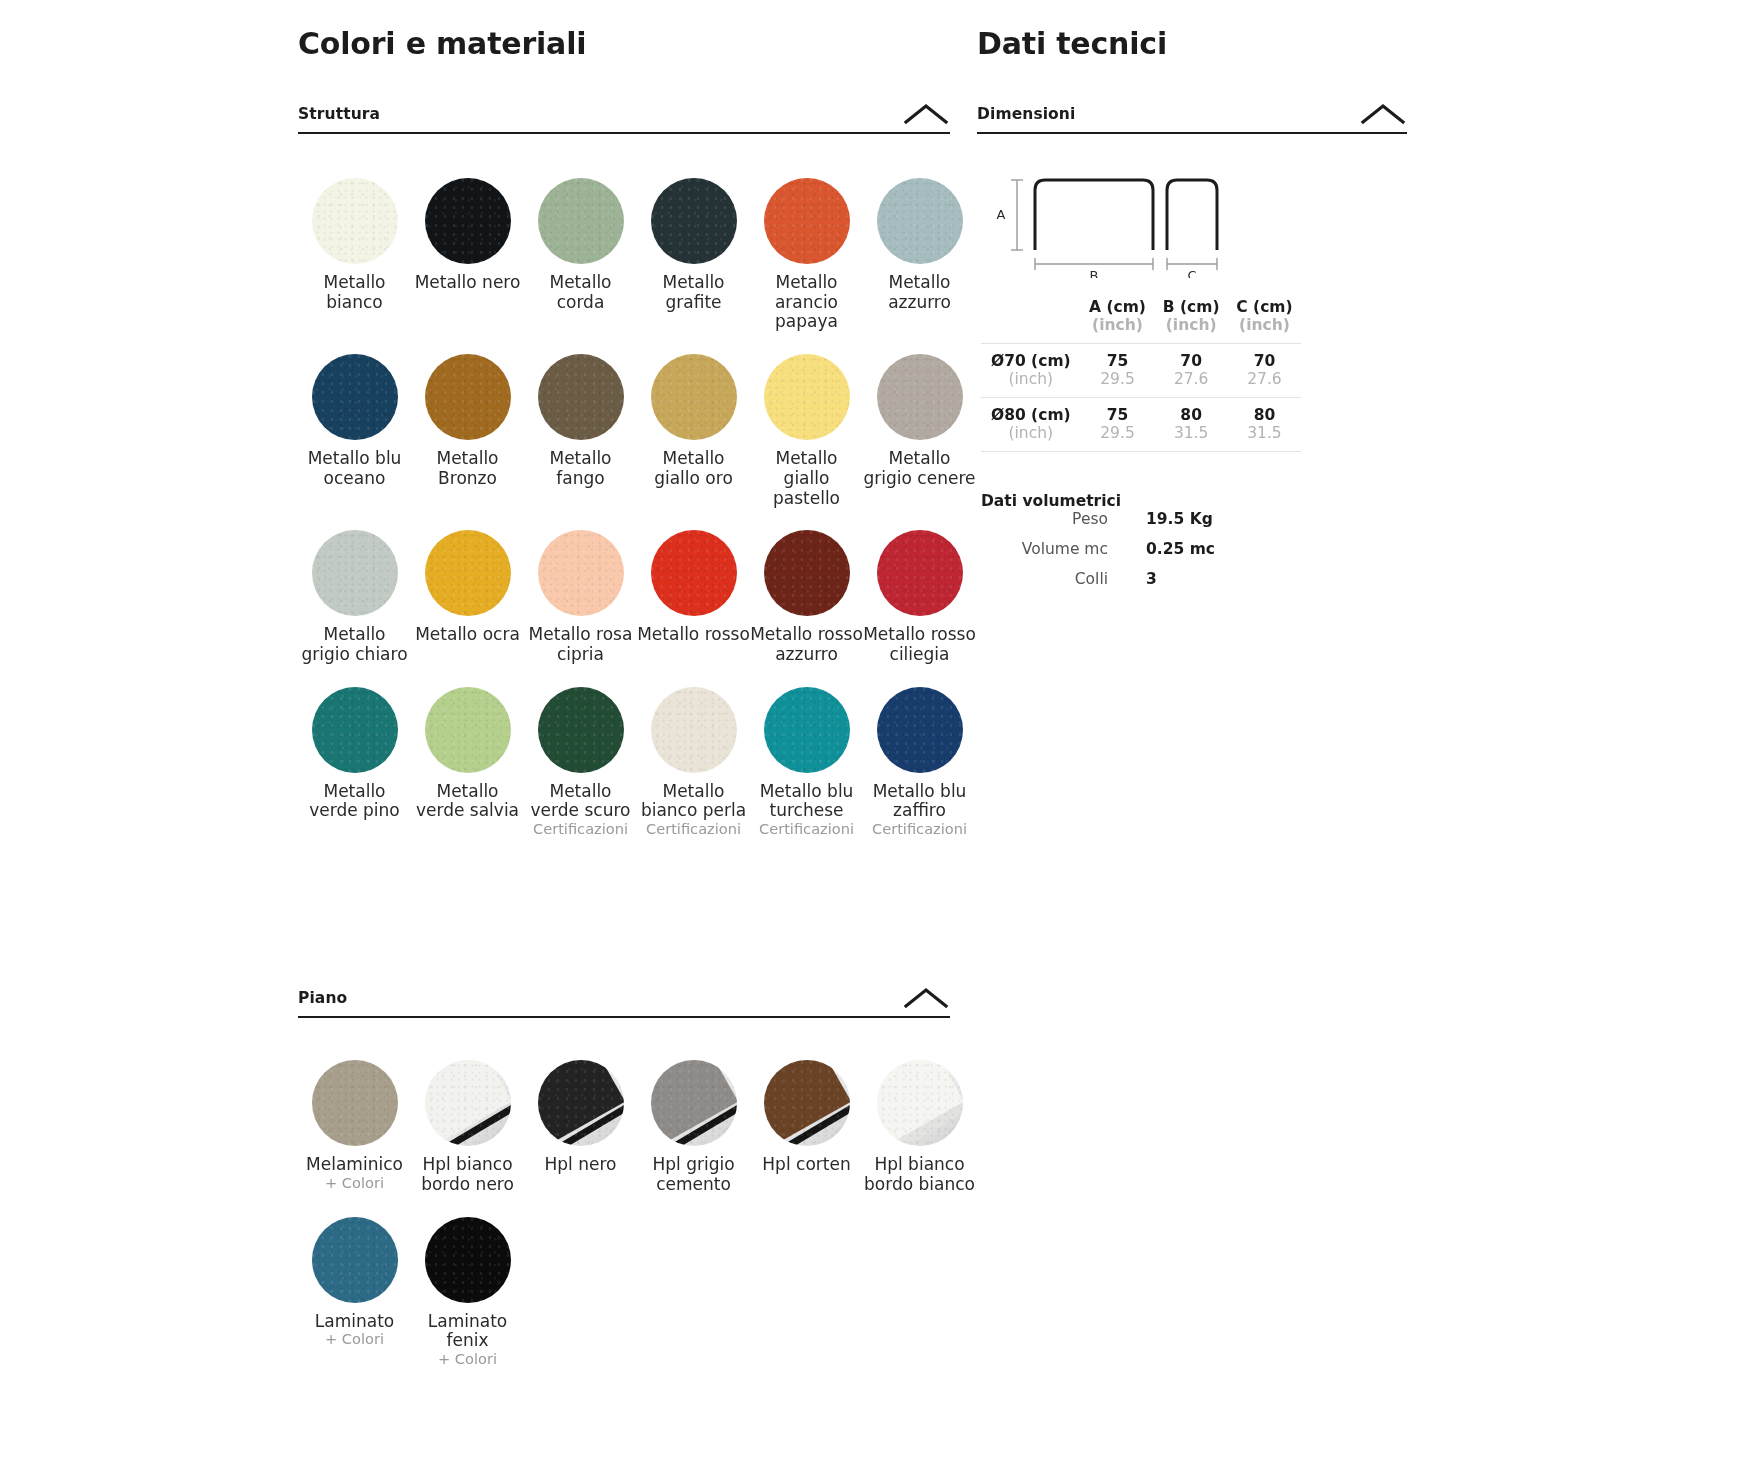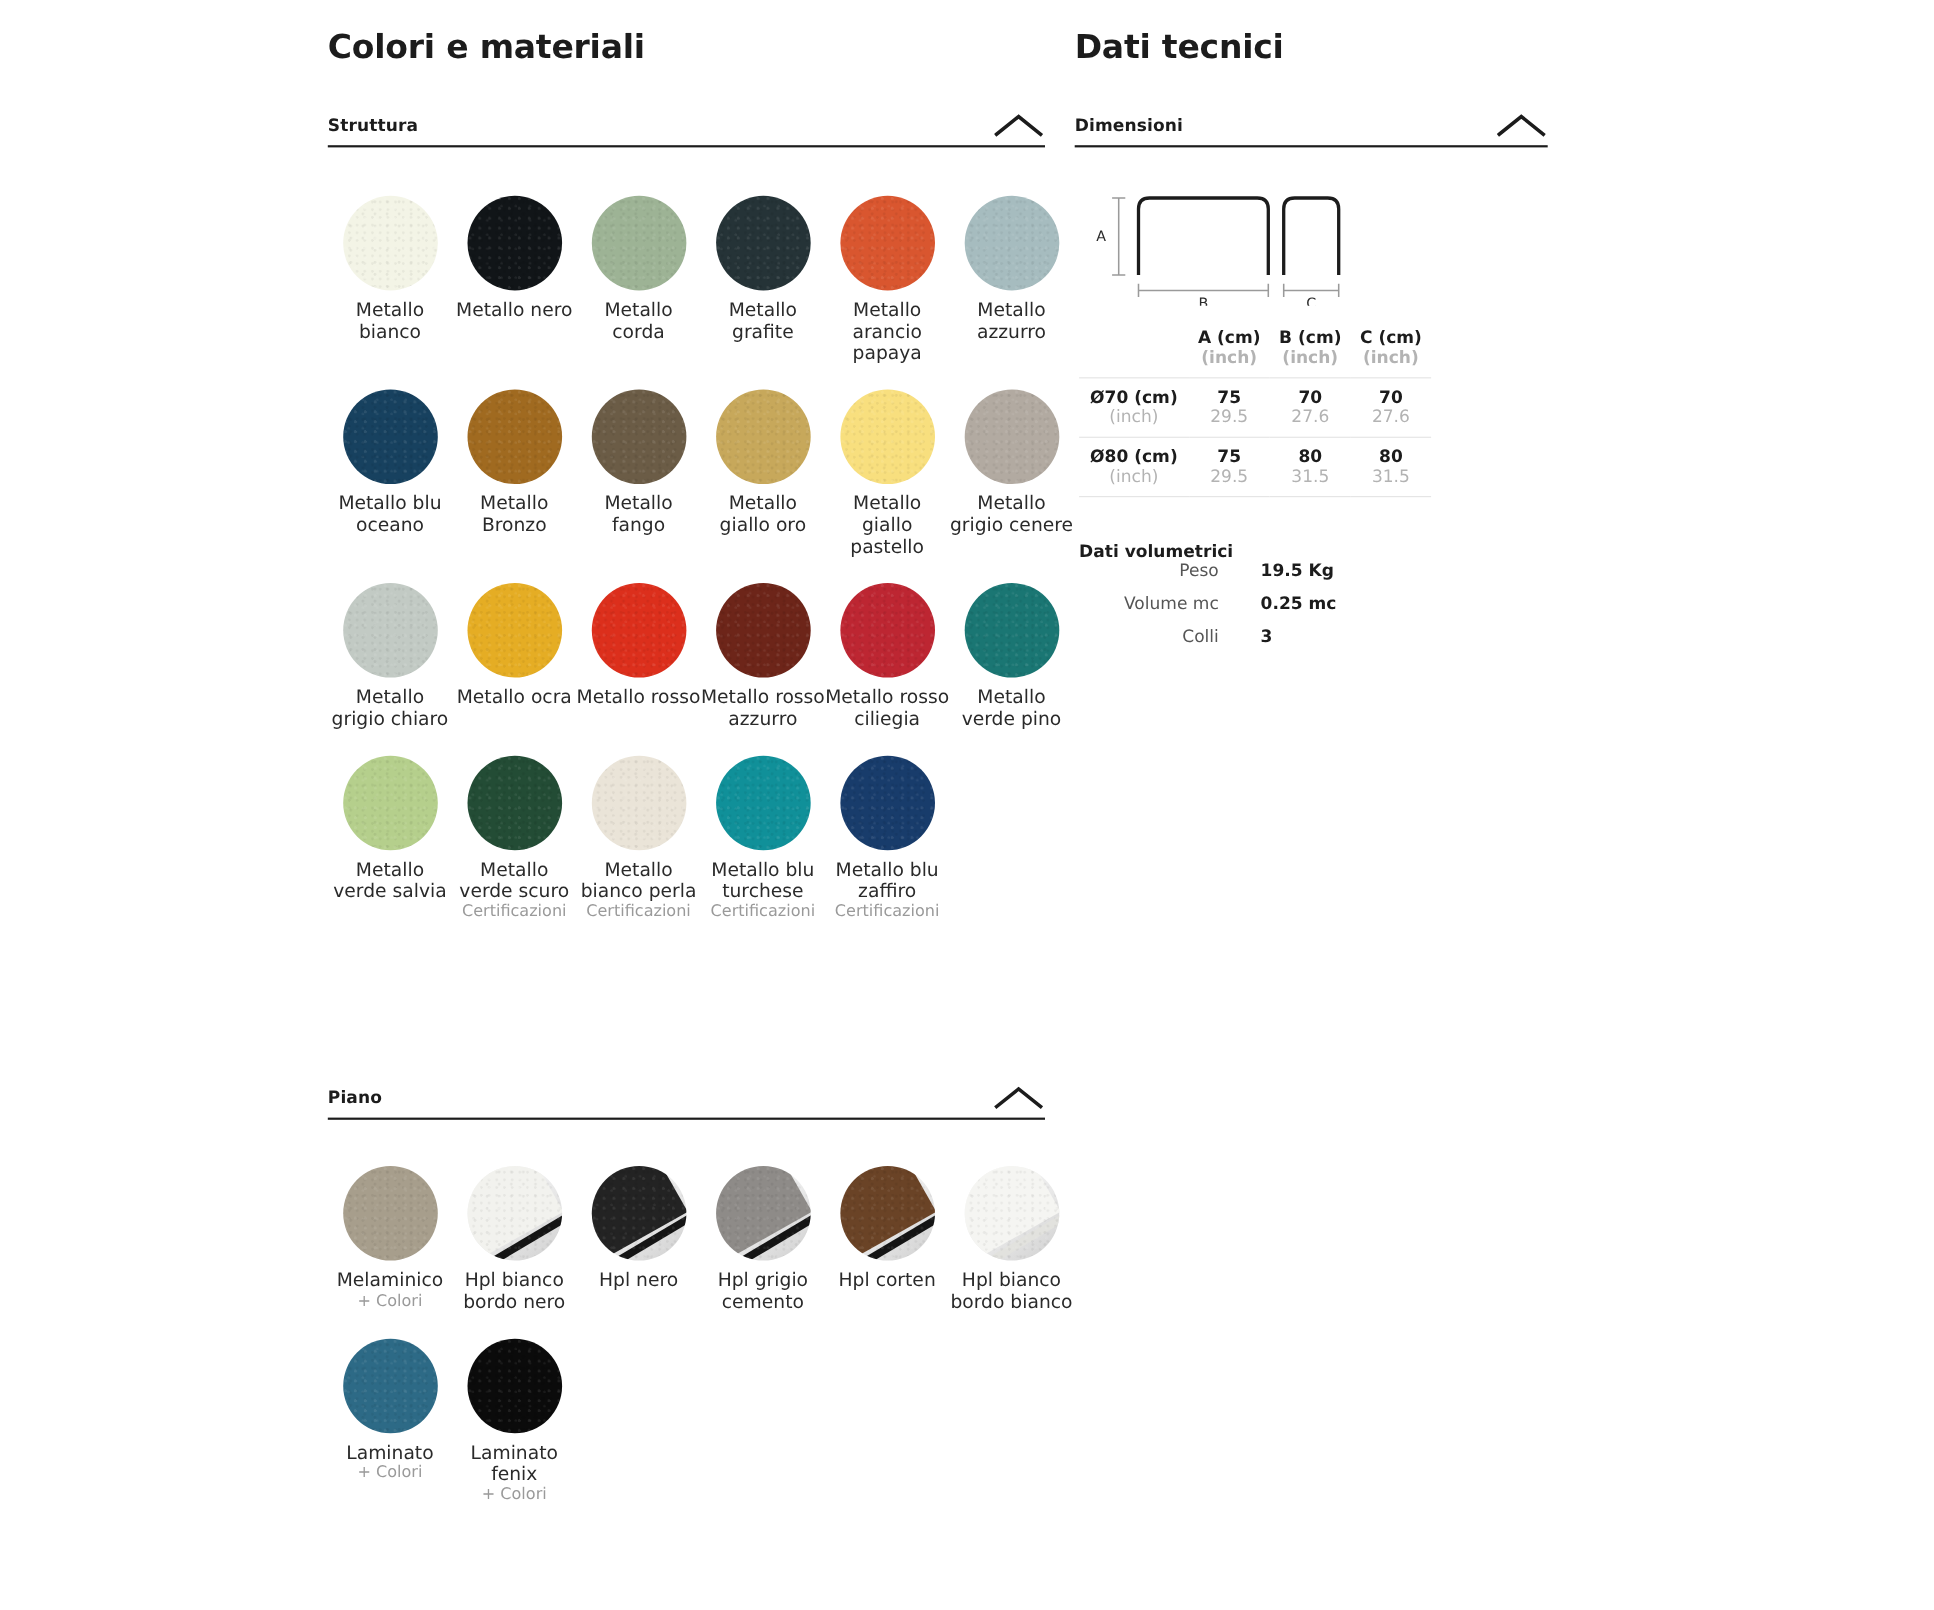--- a/index.html
+++ b/index.html
@@ -283,20 +283,26 @@
           <div class="swatch-disc" style="background: rgb(194, 202, 196);">
             <div class="tex"></div>
           </div>
           <div class="swatch-name">Metallo grigio chiaro</div>
         </div>
         <div class="swatch-cell">
           <div class="swatch-disc" style="background: rgb(229, 173, 36);">
             <div class="tex"></div>
           </div>
           <div class="swatch-name">Metallo ocra</div>
+        </div>
+        <div class="swatch-cell">
+          <div class="swatch-disc" style="background: rgb(250, 201, 171);">
+            <div class="tex"></div>
+          </div>
+          <div class="swatch-name">Metallo rosa cipria</div>
         </div>
         <div class="swatch-cell">
           <div class="swatch-disc" style="background: rgb(220, 47, 28);">
             <div class="tex"></div>
           </div>
           <div class="swatch-name">Metallo rosso</div>
         </div>
         <div class="swatch-cell">
           <div class="swatch-disc" style="background: rgb(109, 37, 25);">
             <div class="tex"></div>

